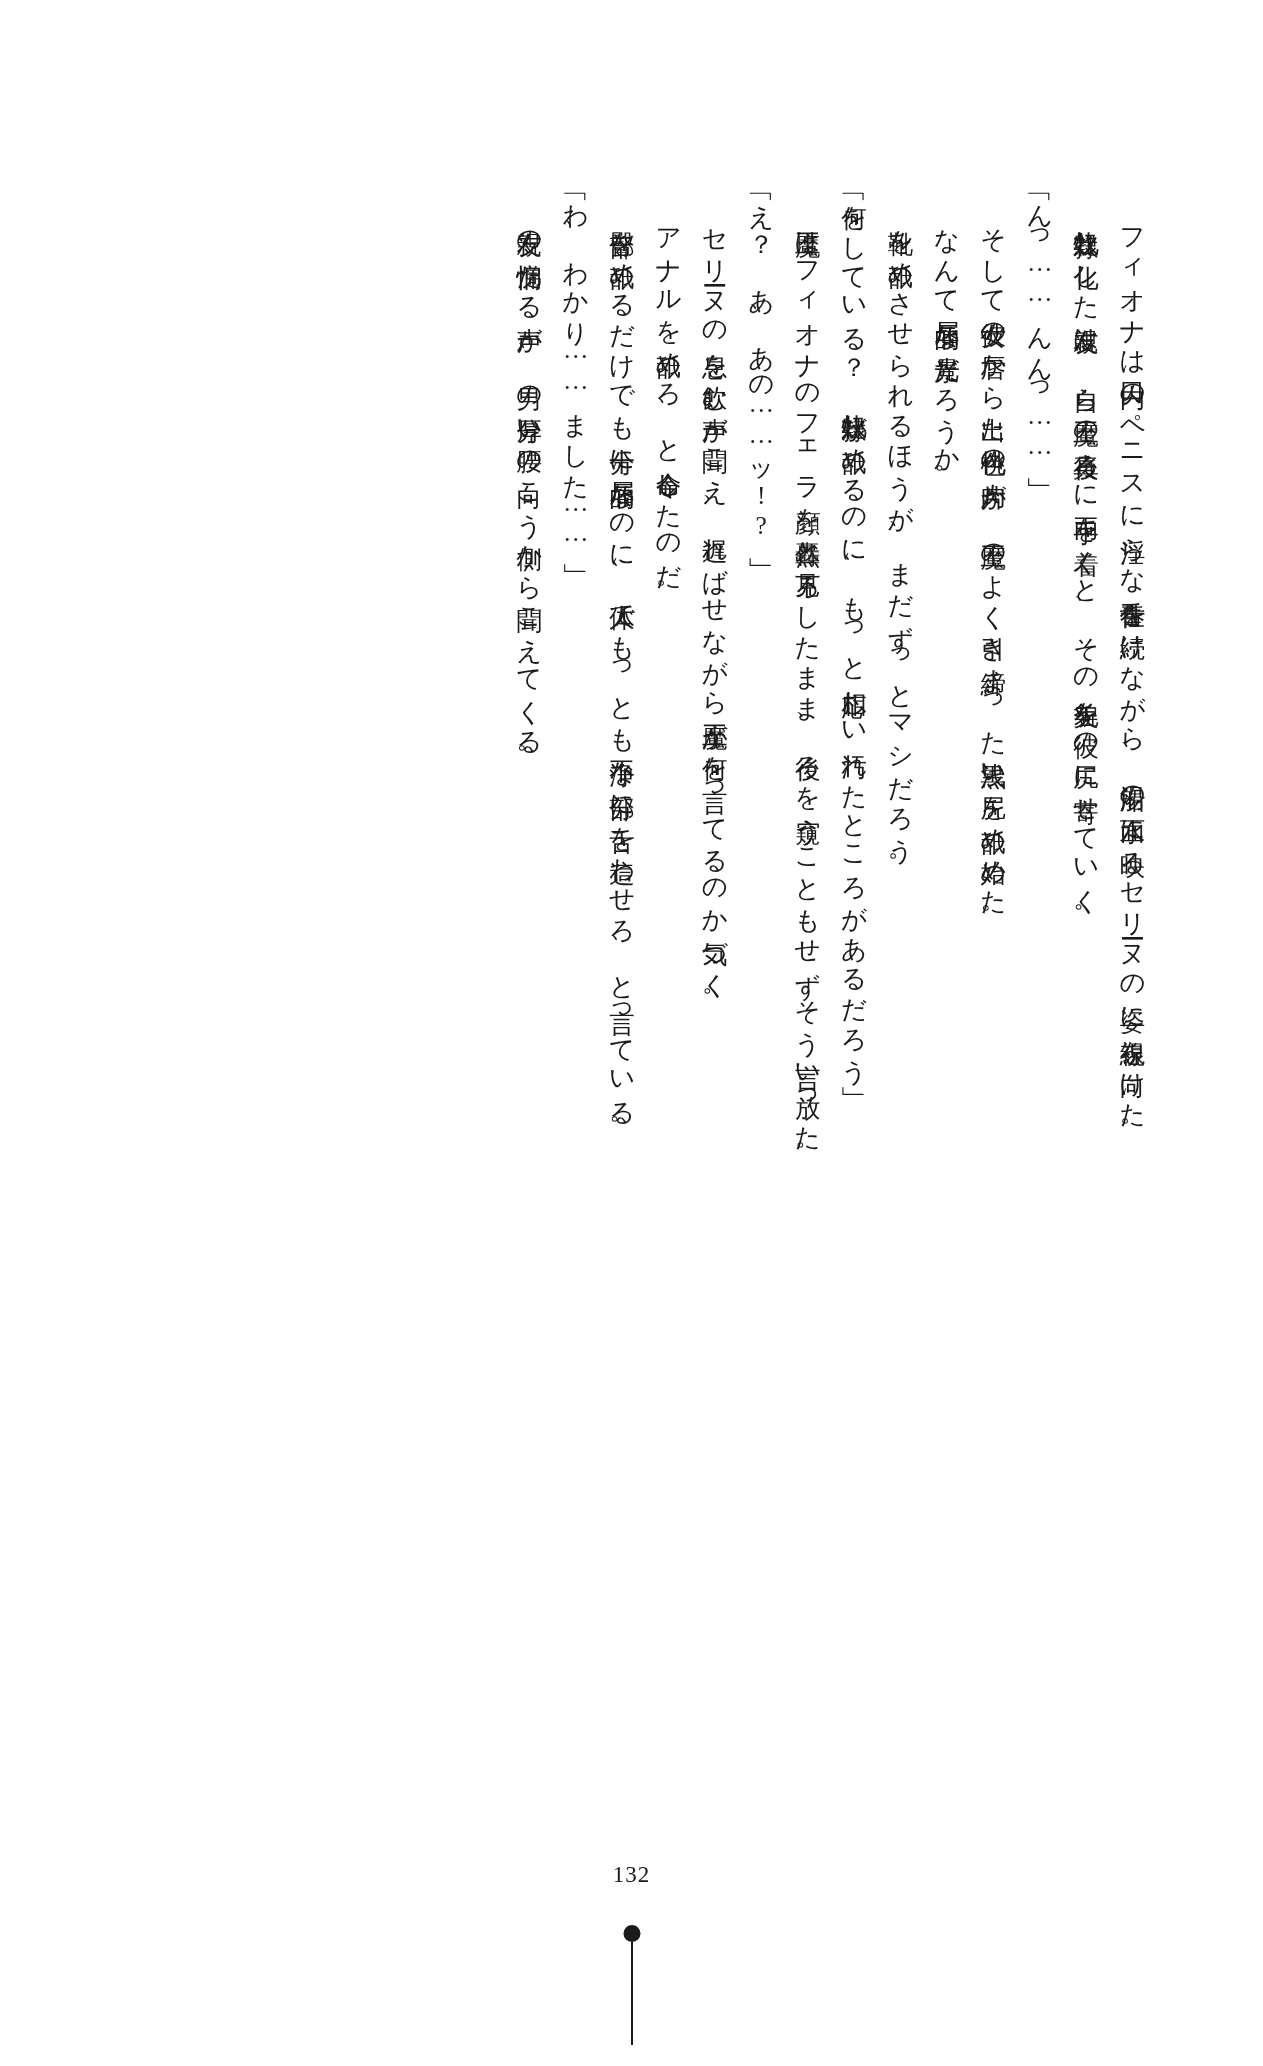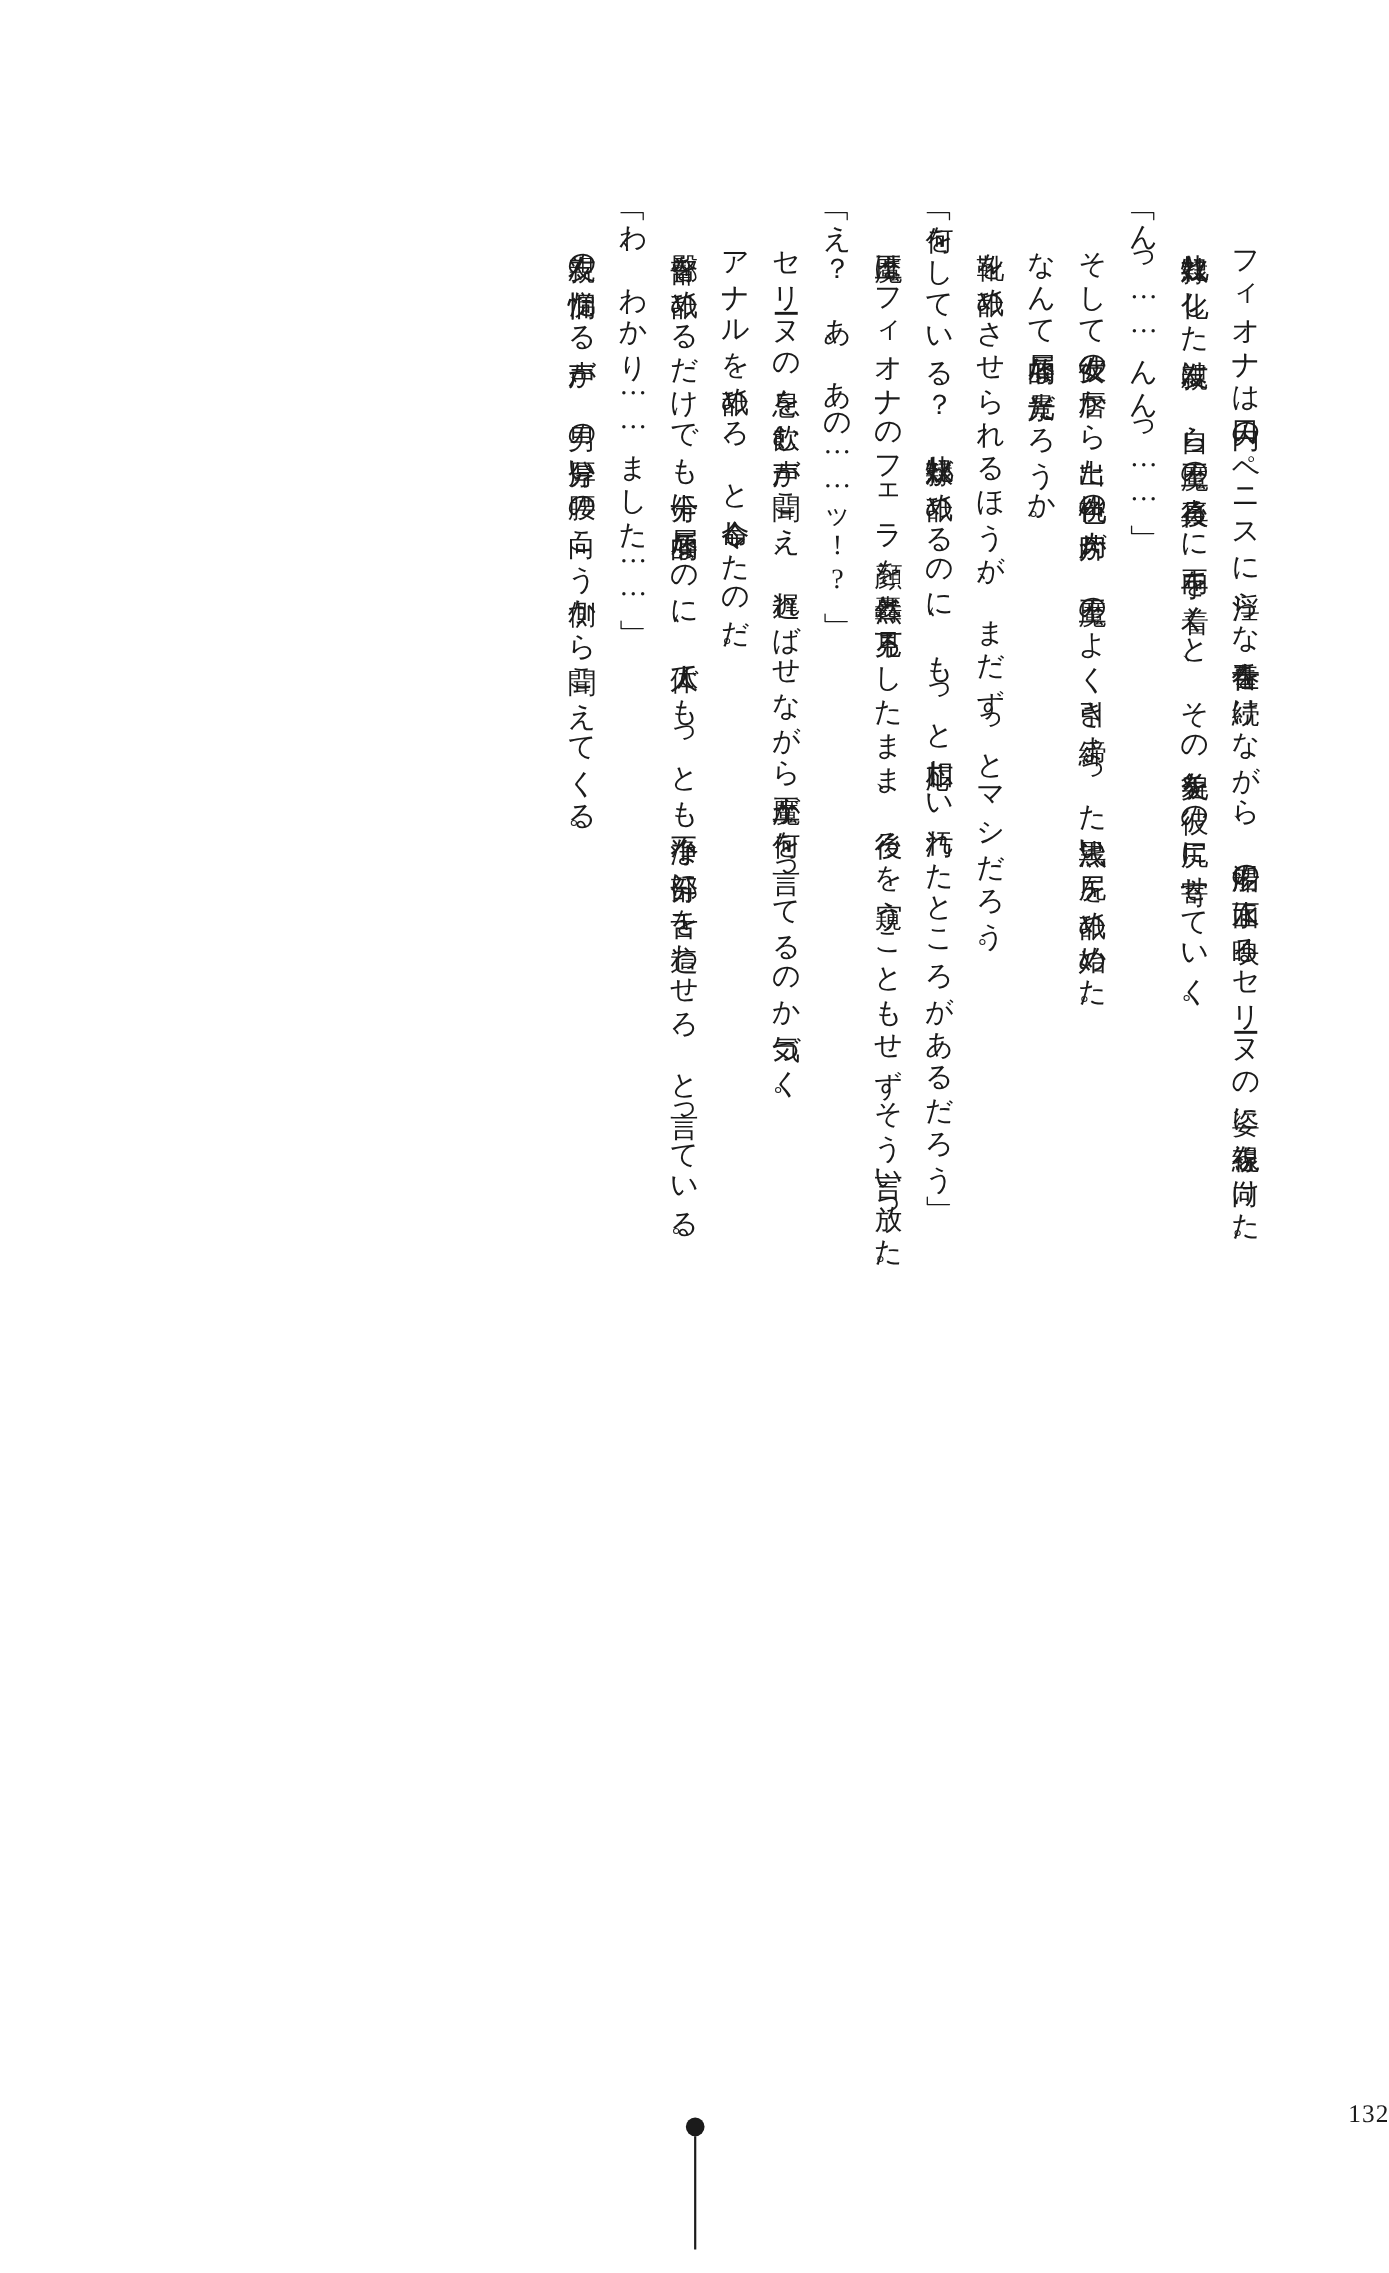--- a/index.html
+++ b/index.html
@@ -48,26 +48,25 @@
   #text-block p.indent {
     text-indent: 1em;
   }
 
   
   #page-number {
     position: absolute;
     left: 0;
     right: 0;
     top: 1862px;
-    text-align: right;
+    text-align: center;
     font-size: 23px;
     font-family: "Liberation Serif", "DejaVu Serif", serif;
     color: #1b1b1b;
     letter-spacing: 0.04em;
-    margin-top: 47px;
   }
 
   
   #footer-mark {
     position: absolute;
     left: 50%;
     transform: translateX(-50%);
     top: 1925px;
     width: 40px;
     height: 120px;

